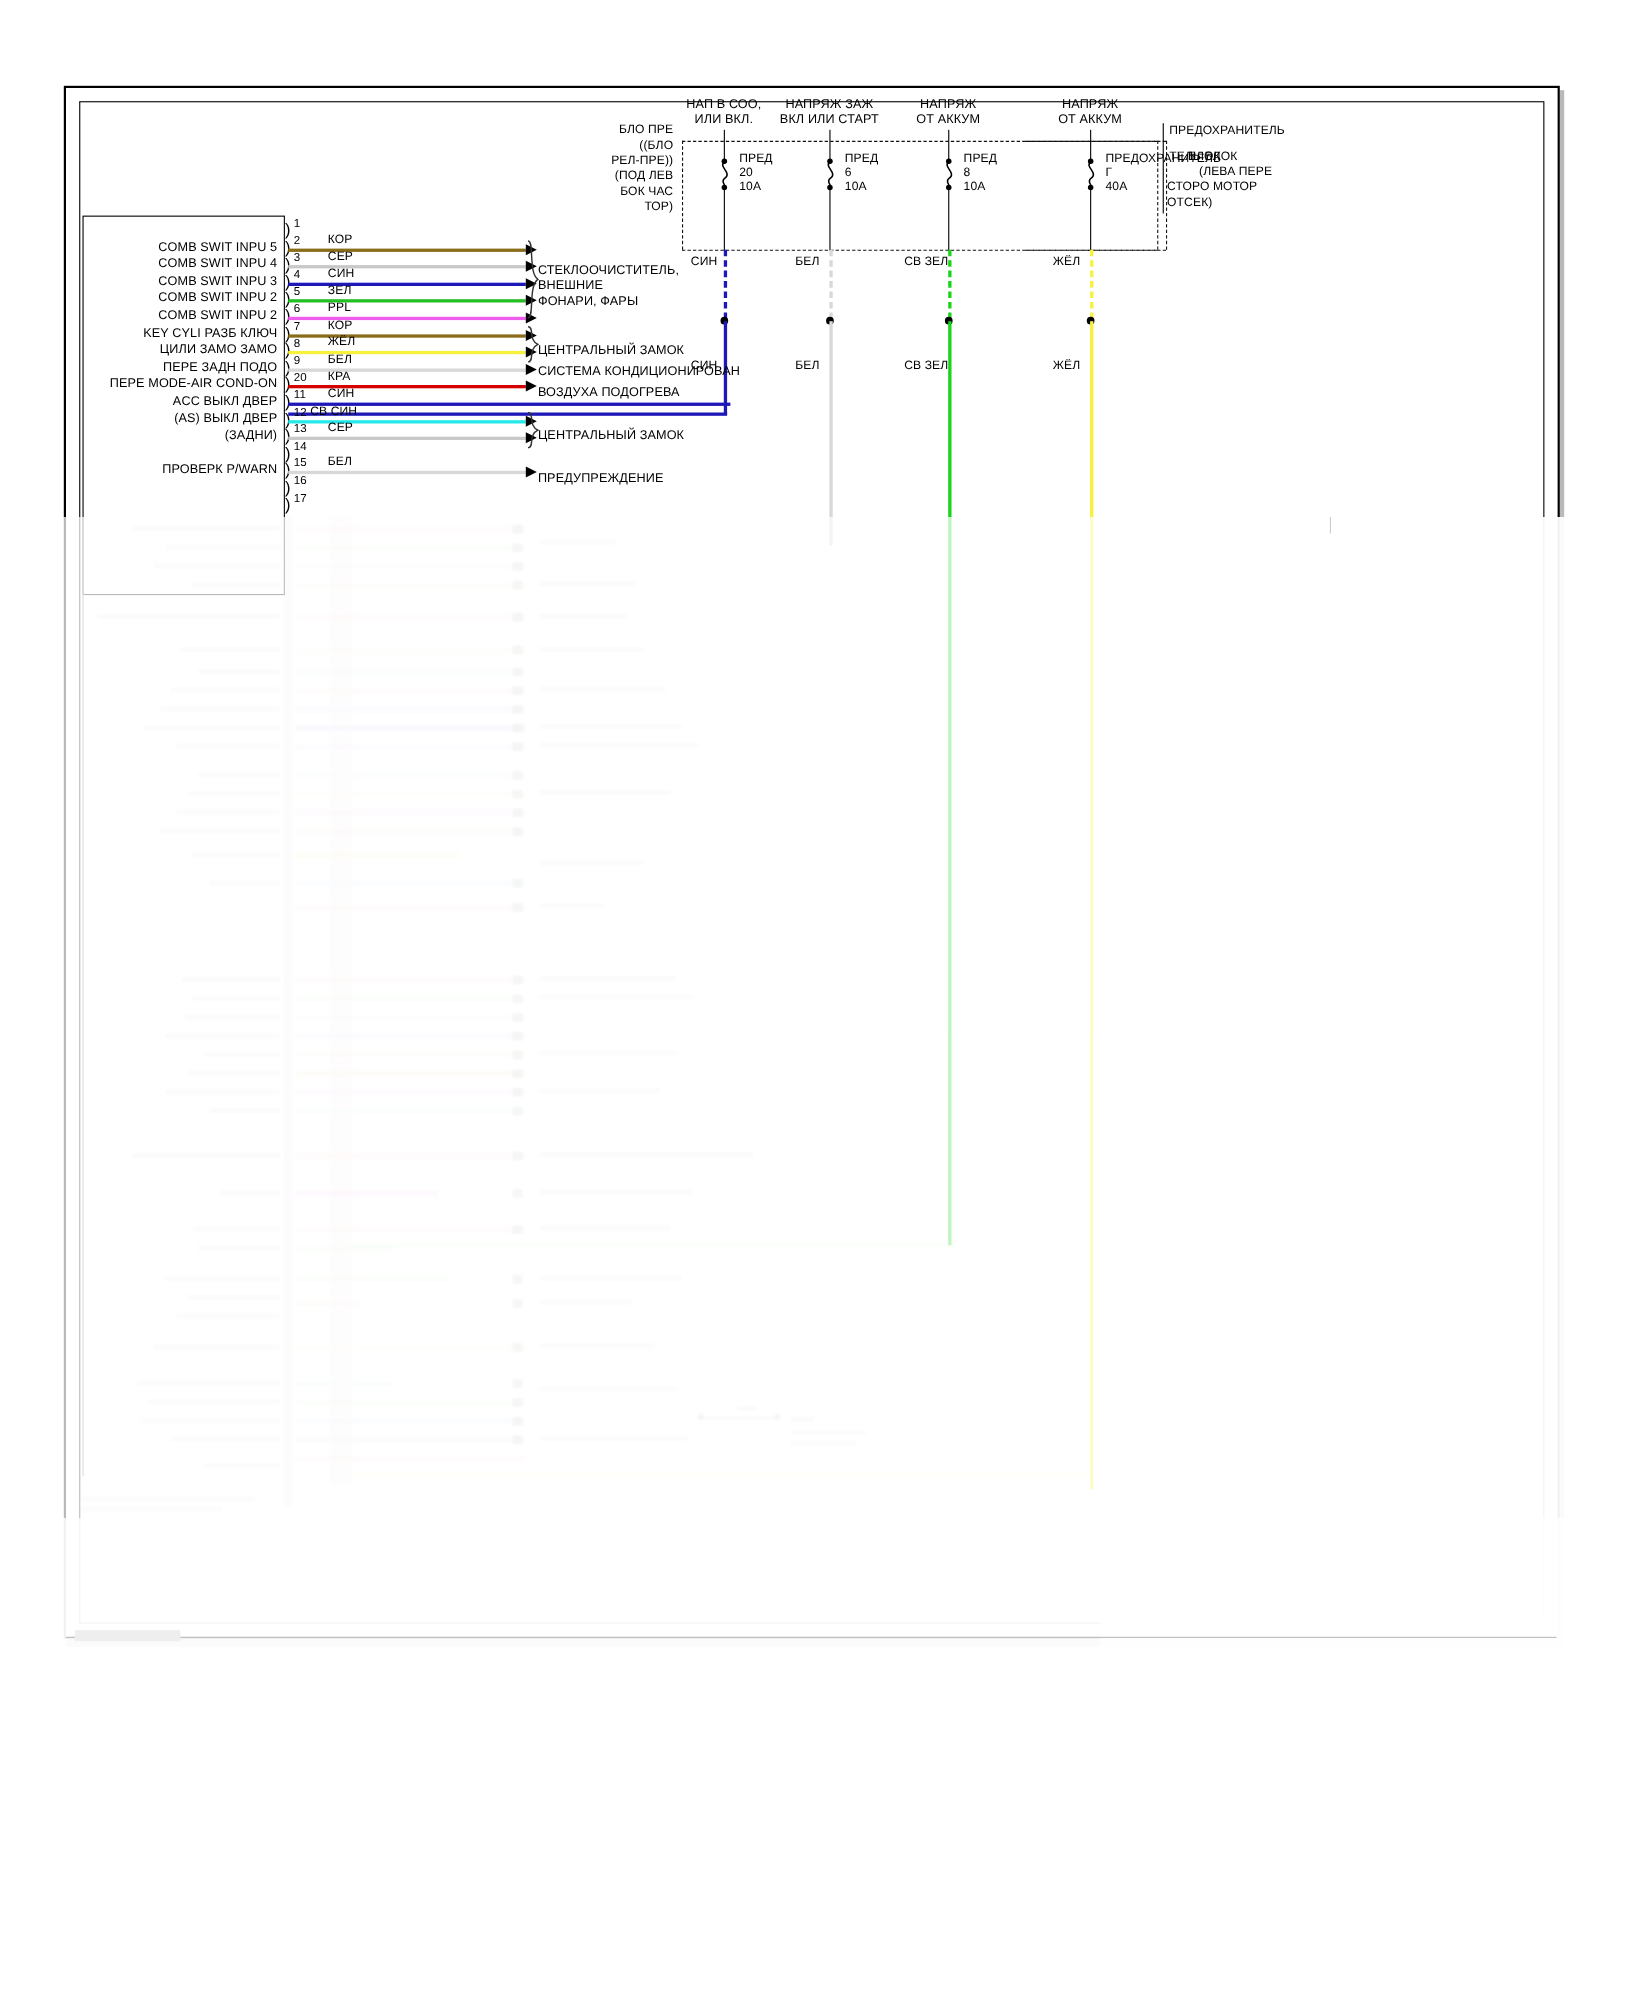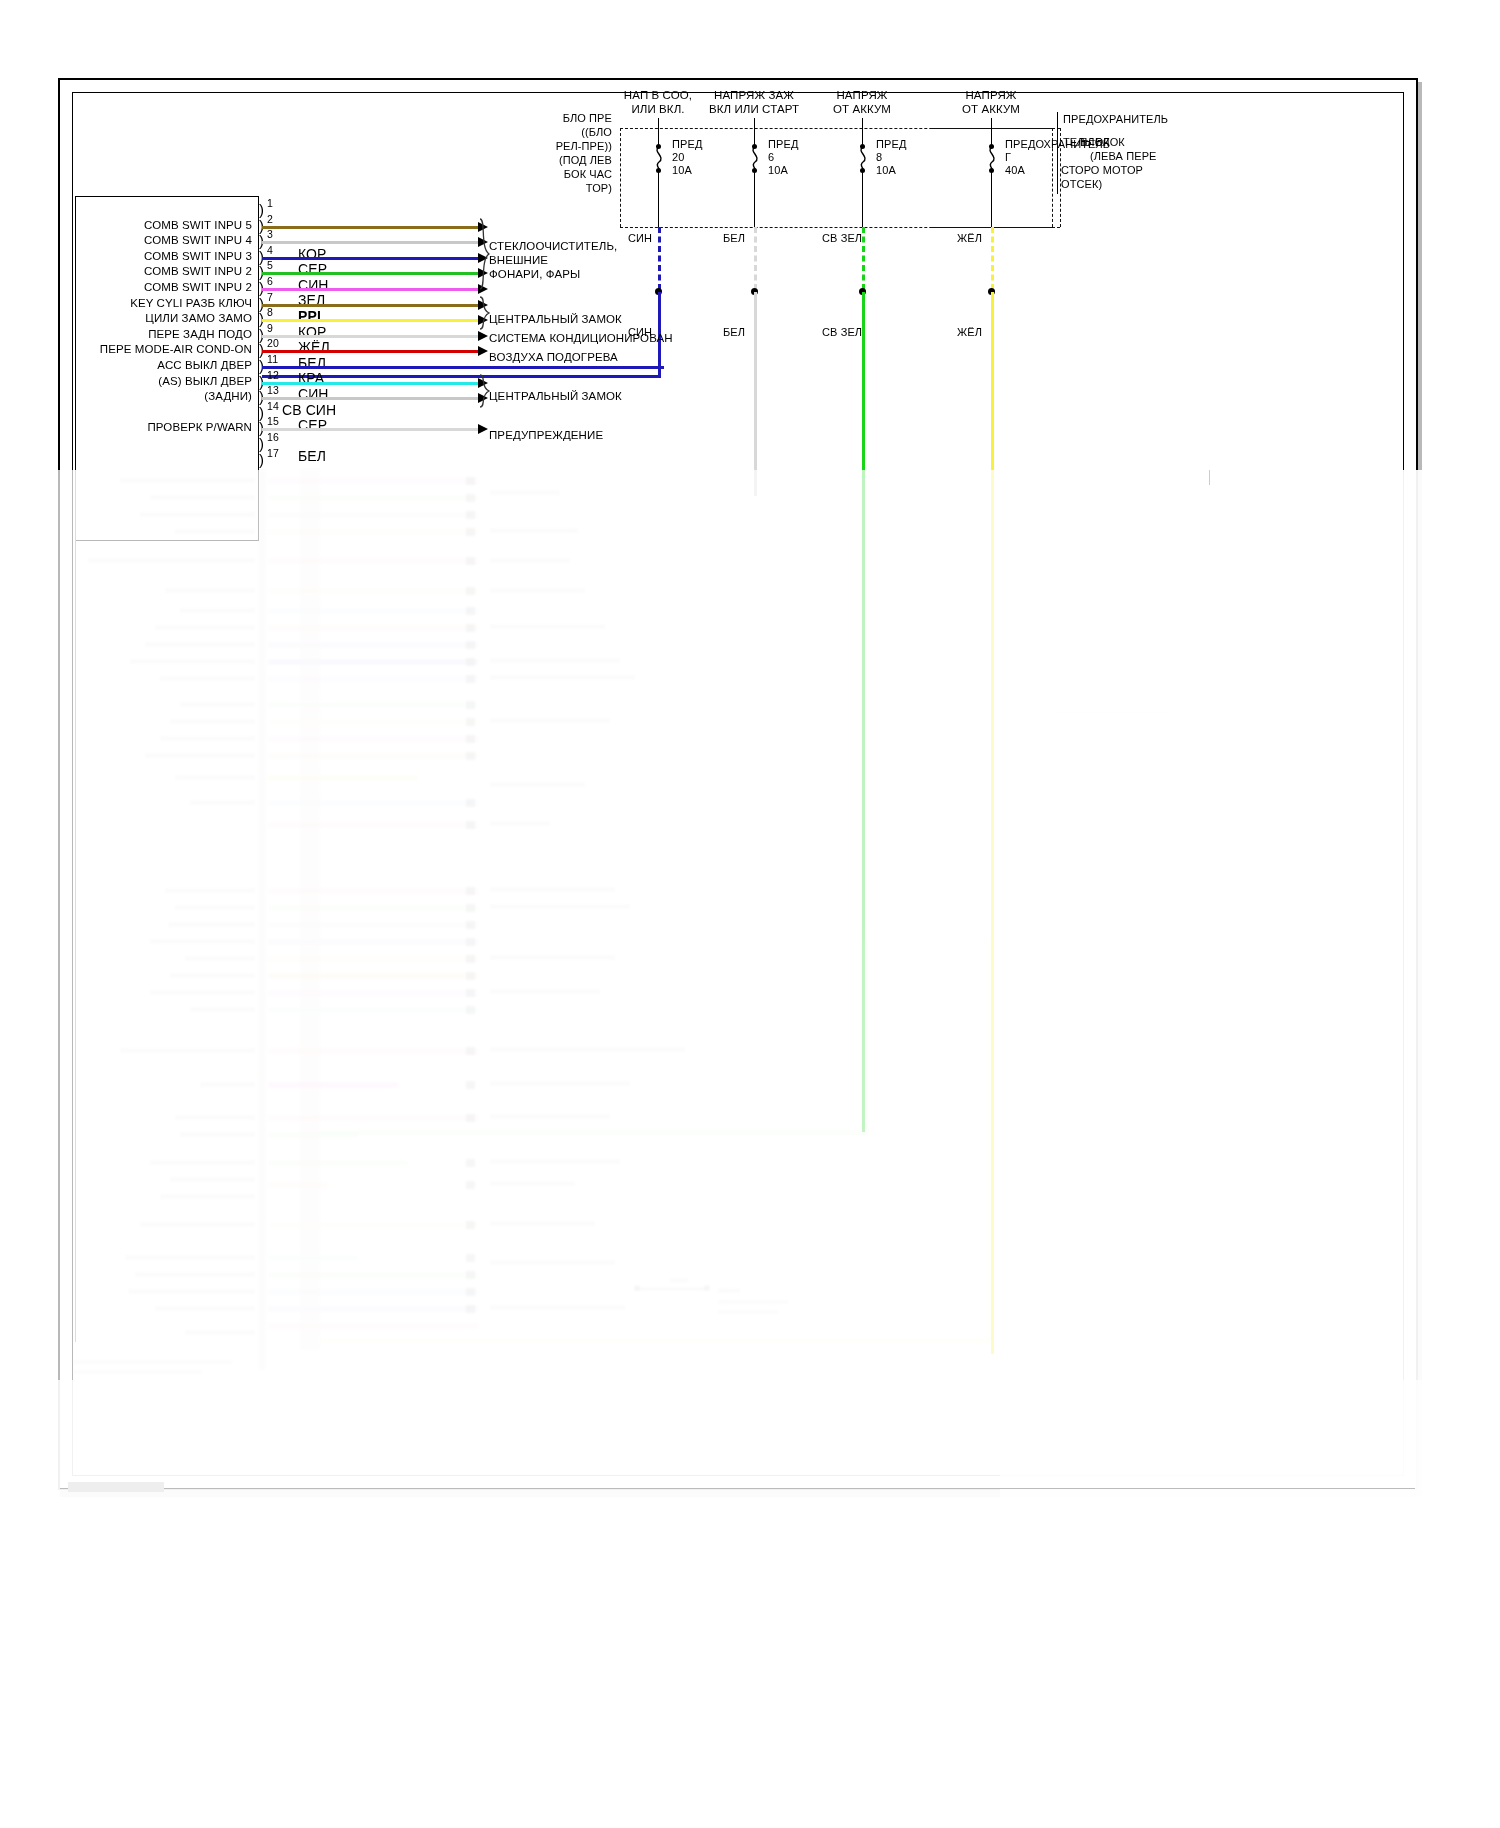--- a/index.html
+++ b/index.html
@@ -14,21 +14,21 @@
   
   .veil{position:absolute;background:rgba(255,255,255,0.72);pointer-events:none;}
   .veil-strong{position:absolute;background:rgba(255,255,255,0.80);pointer-events:none;}
 
   
   .t{position:absolute;white-space:pre;color:#000;font-size:11.5px;line-height:13px;letter-spacing:.1px;}
   .t.r{text-align:right;}
   .t.c{text-align:center;}
   .hdr{font-size:11.5px;line-height:14px;text-align:center;}
   .pin{font-size:10.5px;}
-  .wcol{font-size:14px;margin-top:36px;}
+  .wcol{font-size:11px;}
   .dest{font-size:11.5px;}
   .fz{font-size:11px;line-height:13px;}
 
   
   .h{position:absolute;height:0;border-top-style:solid;}
   .v{position:absolute;width:0;border-left-style:solid;}
   .solid{border-color:#000;border-width:1px;}
   .dash-h{position:absolute;height:0;border-top:1.5px dashed #111;}
   .dash-v{position:absolute;width:0;border-left:1.5px dashed #111;}
 
@@ -195,21 +195,21 @@
       <div class="arrow" style="left: 478px; top: 252.8px;"></div>
       <div class="brk" style="left: 259px; top: 266.4px;">)</div>
       <div class="t pin" style="left: 267px; top: 259.4px;">5</div>
       <div class="t r" style="left: 80px; top: 265.4px; width: 172px;">COMB SWIT INPU 2</div>
       <div class="t wcol" style="left: 298px; top: 258.4px;">ЗЕЛ</div>
       <div class="wire" style="left: 262px; top: 272.4px; width: 216px; border-top: 3px solid rgb(34, 192, 34);"></div>
       <div class="arrow" style="left: 478px; top: 268.4px;"></div>
       <div class="brk" style="left: 259px; top: 282px;">)</div>
       <div class="t pin" style="left: 267px; top: 275px;">6</div>
       <div class="t r" style="left: 80px; top: 281px; width: 172px;">COMB SWIT INPU 2</div>
-      <div class="t wcol" style="left: 298px; top: 274px; font-weight: bold;">PPL</div>
+      <div class="t wcol" style="left: 298px; top: 274px;">PPL</div>
       <div class="wire" style="left: 262px; top: 288px; width: 216px; border-top: 3px solid rgb(238, 92, 238);"></div>
       <div class="arrow" style="left: 478px; top: 284px;"></div>
       <div class="brk" style="left: 259px; top: 297.6px;">)</div>
       <div class="t pin" style="left: 267px; top: 290.6px;">7</div>
       <div class="t r" style="left: 80px; top: 296.6px; width: 172px;">KEY CYLI РАЗБ КЛЮЧ</div>
       <div class="t wcol" style="left: 298px; top: 289.6px;">КОР</div>
       <div class="wire" style="left: 262px; top: 303.6px; width: 216px; border-top: 3px solid rgb(138, 109, 26);"></div>
       <div class="arrow" style="left: 478px; top: 299.6px;"></div>
       <div class="brk" style="left: 259px; top: 313.2px;">)</div>
       <div class="t pin" style="left: 267px; top: 306.2px;">8</div>

